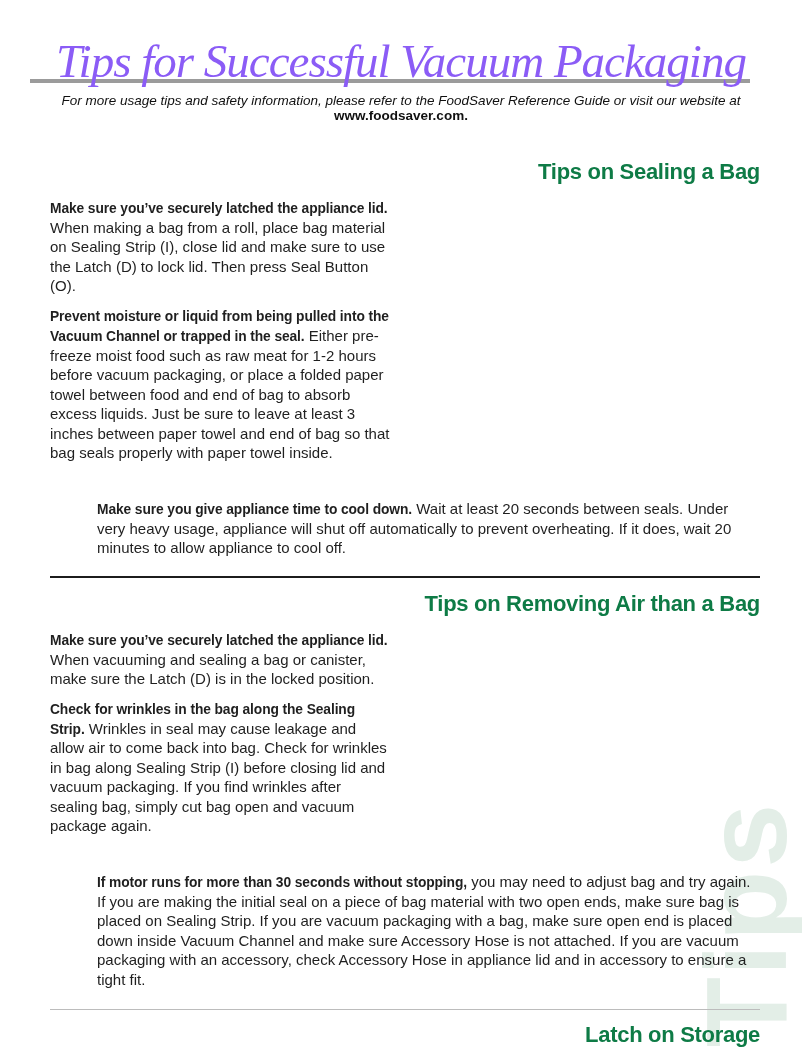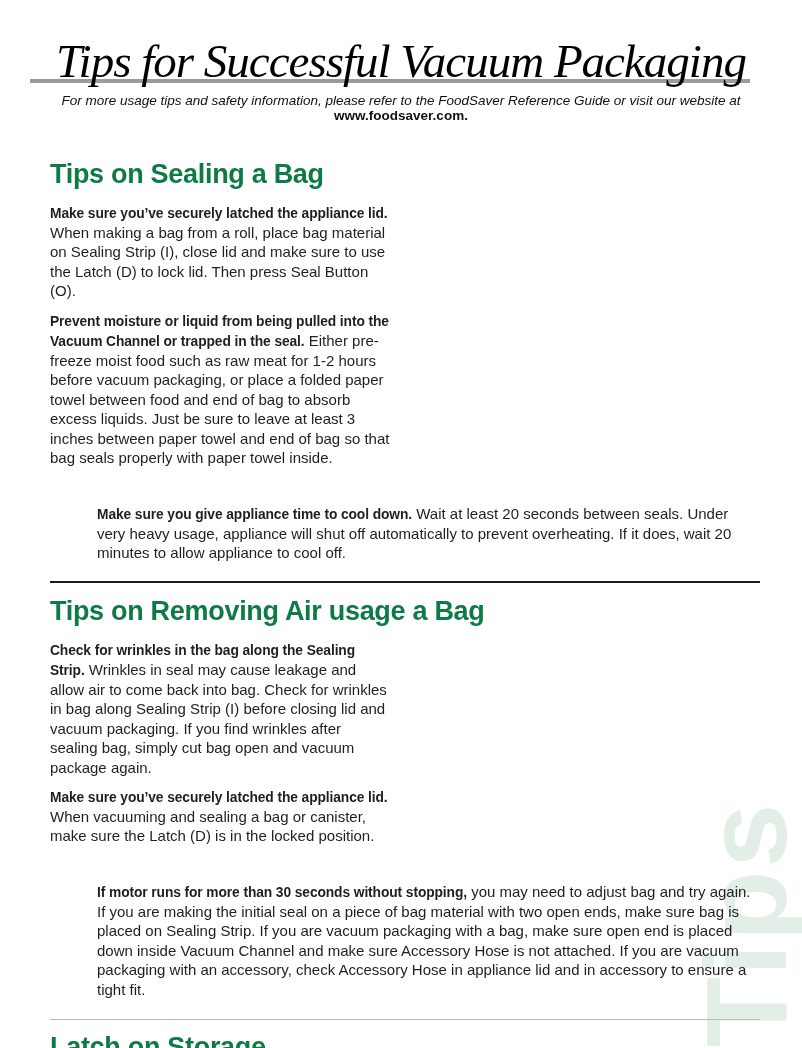--- a/index.html
+++ b/index.html
@@ -14,21 +14,21 @@
   }
   .header { position:relative; z-index:2; }
   .doc-title {
     font-family:"Liberation Serif", serif;
     font-style:italic;
     font-weight:400;
     font-size:47px;
     letter-spacing:-1px;
     text-align:center;
     margin:34px 10px 0 10px;
-    color:#000000;
+    color:#8b5cf6;
     position:relative;
     z-index:2;
     white-space:nowrap;
   }
   .title-rule {
     height:4px;
     background:#9b9b9b;
     margin:-9px 52px 0 30px;
     position:relative;
     z-index:1;
@@ -38,24 +38,25 @@
     font-style:italic;
     font-size:13.5px;
     margin:10px 0 0 0;
     color:#101010;
   }
   .subtitle .site { font-style:normal; font-weight:700; }
 
   .content { position:relative; z-index:2; margin:36px 42px 0 50px; }
   .sec-h {
     color:#0e7b46;
-    font-size:27px;
+    font-size:22px;
     font-weight:700;
     letter-spacing:-0.3px;
     margin:0 0 13px 0;
+    text-align:right;
   }
   .cols { display:flex; gap:26px;flex-direction:column; }
   .col-left { width:341px; flex:none; }
   .col-right { flex:1; min-width:0;margin-left:47px; }
   .para { margin:0 0 10px 0; font-size:15px; line-height:1.3; }
   .lead { font-size:13.8px; font-weight:700; letter-spacing:-0.1px; }
 
   .rule-dark { border:none; border-top:2px solid #1c1c1c; margin:8px 0 13px 0; }
   .rule-light { border:none; border-top:1px solid #bcbcbc; margin:10px 0 12px 0; }
 
@@ -100,25 +101,25 @@
         </div>
         <div class="col-right">
           <p class="para"><strong class="lead">Make sure you give appliance time to cool down.</strong> <span>Wait at least 20 seconds between seals. Under very heavy usage, appliance will shut off automatically to prevent overheating. If it does, wait 20 minutes to allow appliance to cool off.</span></p>
         </div>
       </div>
     </section>
 
     <hr class="rule-dark">
 
     <section>
-      <h2 class="sec-h">Tips on Removing Air usage a Bag</h2>
+      <h2 class="sec-h">Tips on Removing Air than a Bag</h2>
       <div class="cols">
         <div class="col-left">
+          <p class="para"><strong class="lead">Make sure you’ve securely latched the appliance lid.</strong> <span>When vacuuming and sealing a bag or canister, make sure the Latch (D) is in the locked position.</span></p>
           <p class="para"><strong class="lead">Check for wrinkles in the bag along the Sealing Strip.</strong> <span>Wrinkles in seal may cause leakage and allow air to come back into bag. Check for wrinkles in bag along Sealing Strip (I) before closing lid and vacuum packaging. If you find wrinkles after sealing bag, simply cut bag open and vacuum package again.</span></p>
-          <p class="para"><strong class="lead">Make sure you’ve securely latched the appliance lid.</strong> <span>When vacuuming and sealing a bag or canister, make sure the Latch (D) is in the locked position.</span></p>
         </div>
         <div class="col-right">
           <p class="para"><strong class="lead">If motor runs for more than 30 seconds without stopping,</strong> <span>you may need to adjust bag and try again. If you are making the initial seal on a piece of bag material with two open ends, make sure bag is placed on Sealing Strip. If you are vacuum packaging with a bag, make sure open end is placed down inside Vacuum Channel and make sure Accessory Hose is not attached. If you are vacuum packaging with an accessory, check Accessory Hose in appliance lid and in accessory to ensure a tight fit.</span></p>
         </div>
       </div>
     </section>
 
     <hr class="rule-light">
 
     <section>

